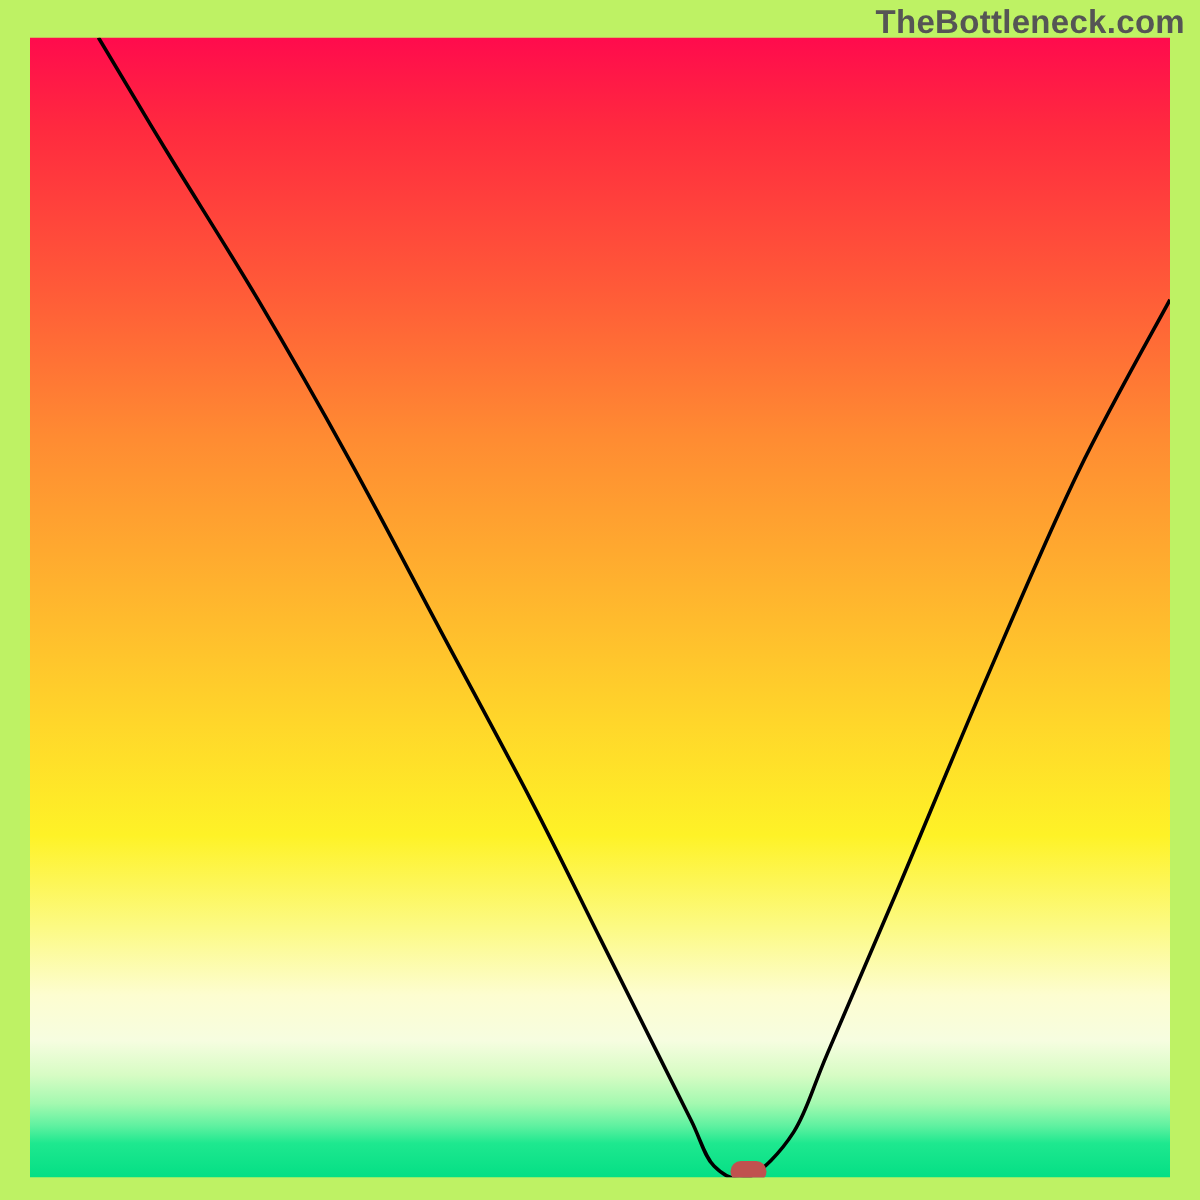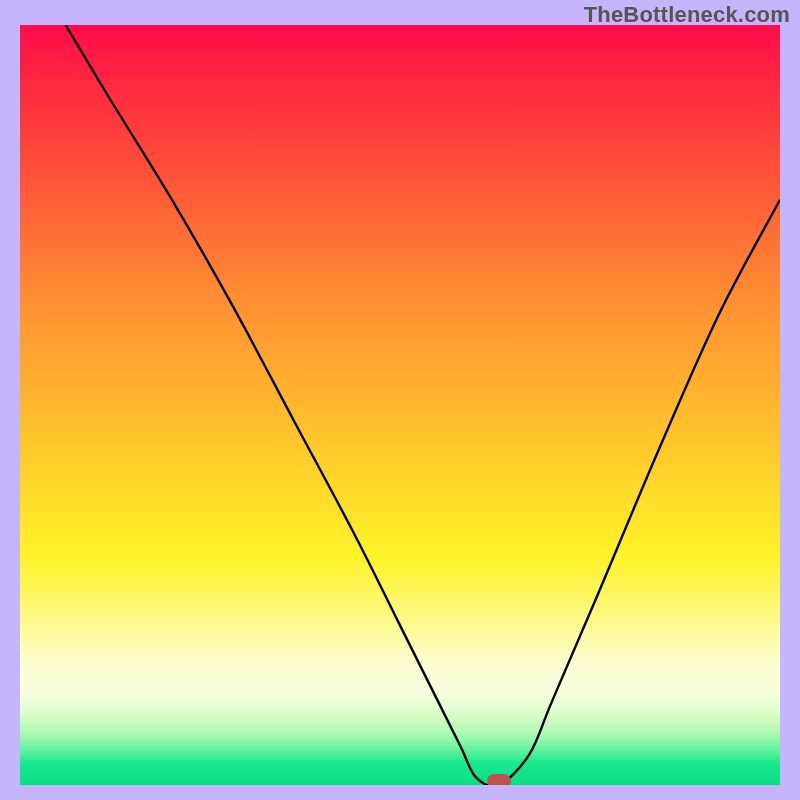--- a/index.html
+++ b/index.html
@@ -8,21 +8,21 @@
     width: 800px;
     height: 800px;
     background: #000;
     overflow: hidden;
     font-family: Arial, Helvetica, sans-serif;
   }
   .frame {
     position: relative;
     width: 800px;
     height: 800px;
-    background: #c4b5fd;
+    background: #bef264;
   }
   .watermark {
     position: absolute;
     top: 2px;
     right: 10px;
     color: #555;
     font-size: 22px;
     font-weight: 600;
     letter-spacing: 0.2px;
     z-index: 10;

